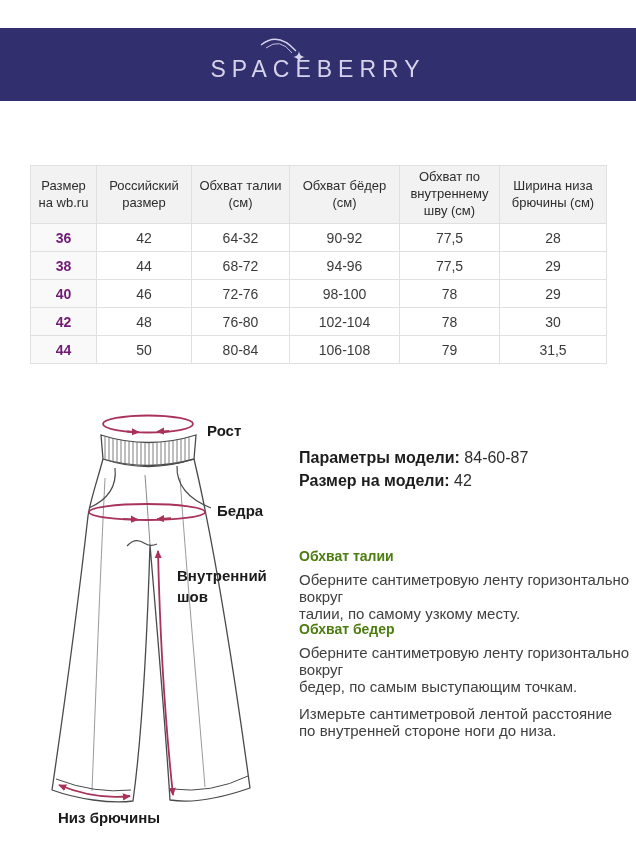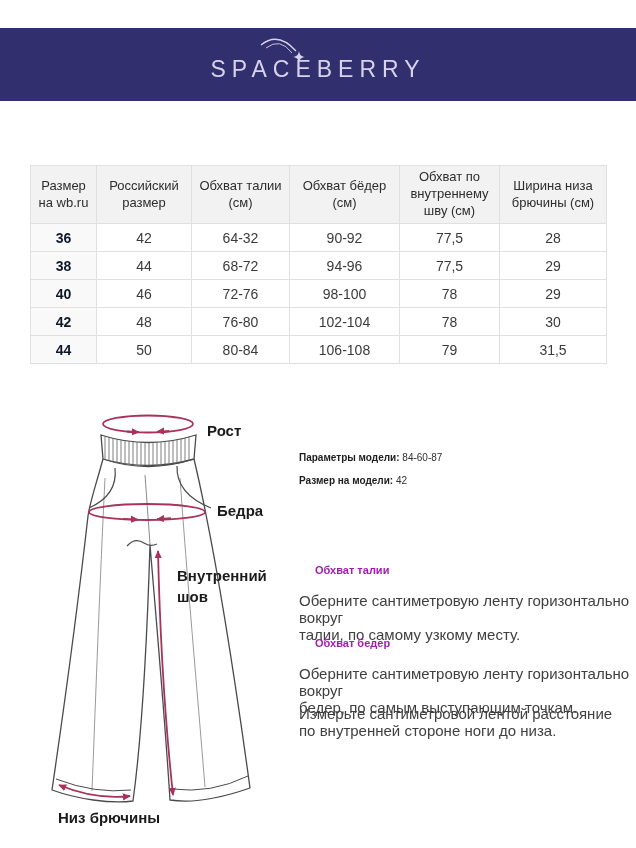--- a/index.html
+++ b/index.html
@@ -23,37 +23,37 @@
     position:absolute;left:30px;top:165px;border-collapse:collapse;table-layout:fixed;
   }
   table.size-table th, table.size-table td{
     border:1px solid #e0e0e0;text-align:center;vertical-align:middle;padding:0 2px;
   }
   table.size-table thead th{
     background:#f2f2f2;font-weight:normal;font-size:13px;color:#2d2d2d;
     height:57px;line-height:1.3;
   }
   table.size-table tbody td{height:27px;font-size:14px;color:#3a3a3a;background:#fff;}
-  table.size-table tbody td.rowhead{background:#f9f9f9;font-weight:bold;color:#0f172a;}
+  table.size-table tbody td.rowhead{background:#f9f9f9;font-weight:bold;color:#701a75;}
   
   .pants-svg{position:absolute;left:15px;top:398px;width:270px;height:450px;}
   .fig-label{
     position:absolute;font-size:15px;font-weight:bold;color:#1b1b1b;
     white-space:pre-line;line-height:21px;
   }
   .lbl-waist{left:207px;top:420px;}
   .lbl-hips{left:217px;top:500px;}
   .lbl-inseam{left:177px;top:565px;}
   .lbl-hem{left:58px;top:807px;}
   
   .model-info{position:absolute;left:299px;top:446px;width:330px;}
-  .model-info .line{font-size:10px;line-height:23px;color:#2e2e2e;}
+  .model-info .line{font-size:16px;line-height:23px;color:#2e2e2e;}
   .model-info .b{font-weight:bold;color:#1d1d1d;}
   .sec{position:absolute;left:299px;width:332px;}
-  .sec h3{margin:16px;font-size:11px;font-weight:bold;color:#a21caf;}
+  .sec h3{margin:0;font-size:14px;font-weight:bold;color:#4d7c0f;}
   .sec p{margin:7px 0 0 0;font-size:15px;line-height:17px;color:#404040;white-space:pre-line;}
 </style>
 </head>
 <body>
 
 <div class="page">
 
   <div class="header">
     <svg class="sparkle" viewBox="0 0 52 32">
       <path d="M3,11 Q20,-3 38,17" fill="none" stroke="#d8d3ec" stroke-width="1.3"></path>

